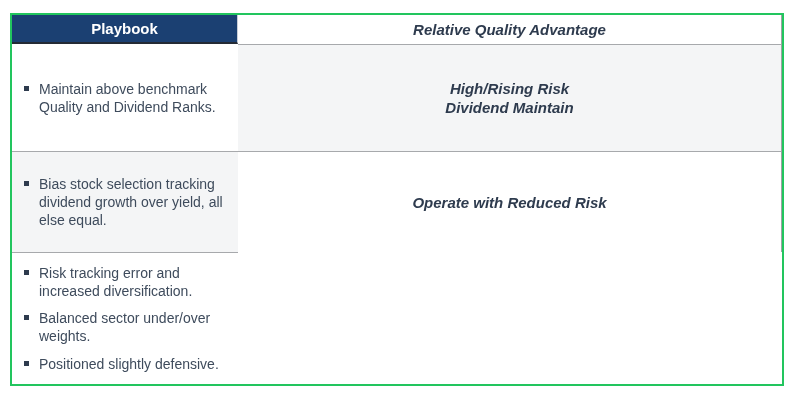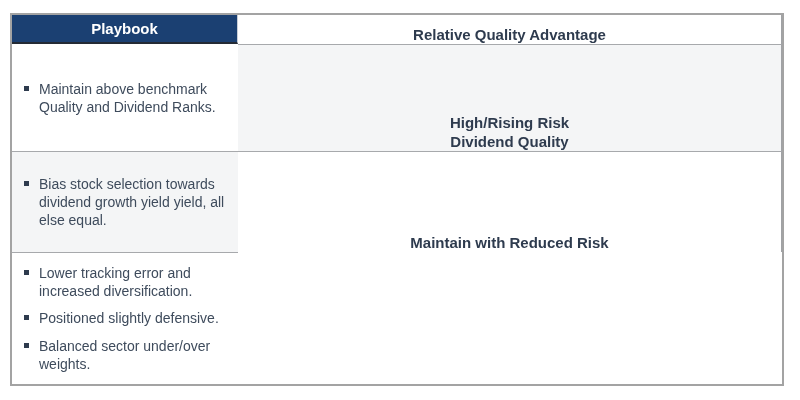--- a/index.html
+++ b/index.html
@@ -6,49 +6,50 @@
   html, body {
     width: 800px; height: 400px;
     background: #ffffff;
     font-family: "Liberation Sans", sans-serif;
     overflow: hidden;
   }
   .table-wrap {
     position: absolute;
     left: 10px; top: 13px;
     width: 774px; height: 373px;
-    border: 2px solid #a3a3a3;
+    border: 2px solid #22c55e;
     display: grid;
     grid-template-columns: 226px 1fr;
     grid-template-rows: 29px 107px 101px 1fr;
     background: #ffffff;
   }
   .hcell {
     background: #1b4072;
     color: #ffffff;
     display: flex;
     align-items: center;
     justify-content: center;
     font-weight: bold;
     font-size: 15px;
     border-bottom: 2px solid #242b35;
   }
   .hcell-left { border-right: 1px solid #c9ced6; }
 
   .pcell {
     display: flex;
-    align-items: flex-end;
+    align-items: center;
     justify-content: center;
     text-align: center;
     border-right: 1px solid #a0a2a5;
     color: #2e3b4e;
     font-weight: bold;
     font-size: 15px;
     line-height: 19px;
     padding: 0 8px;
+    font-style: italic;
   }
   .icell {
     display: flex;
     flex-direction: column;
     justify-content: space-around;
     padding: 6px 10px 6px 10px;
   }
   .row-border { border-top: 1px solid #a7a9ac; }
   .alt { background: #f4f5f6; }
 
@@ -85,43 +86,43 @@
   <div class="icell">
     <div class="bullet-item">
       <span class="bullet"></span>
       <span class="btext">Maintain above benchmark Quality and Dividend Ranks.</span>
     </div>
   </div>
 
   <div class="pcell row-border alt">
     <div>
       <div>High/Rising Risk</div>
-      <div>Dividend Quality</div>
+      <div>Dividend Maintain</div>
     </div>
   </div>
   <div class="icell row-border alt">
     <div class="bullet-item">
       <span class="bullet"></span>
-      <span class="btext">Bias stock selection towards dividend growth yield yield, all else equal.</span>
+      <span class="btext">Bias stock selection tracking dividend growth over yield, all else equal.</span>
     </div>
   </div>
 
   <div class="pcell row-border">
     <div>
-      <div>Maintain with Reduced Risk</div>
+      <div>Operate with Reduced Risk</div>
     </div>
   </div>
   <div class="icell row-border">
     <div class="bullet-item">
       <span class="bullet"></span>
-      <span class="btext">Lower tracking error and increased diversification.</span>
+      <span class="btext">Risk tracking error and increased diversification.</span>
+    </div>
+    <div class="bullet-item">
+      <span class="bullet"></span>
+      <span class="btext">Balanced sector under/over weights.</span>
     </div>
     <div class="bullet-item">
       <span class="bullet"></span>
       <span class="btext">Positioned slightly defensive.</span>
-    </div>
-    <div class="bullet-item">
-      <span class="bullet"></span>
-      <span class="btext">Balanced sector under/over weights.</span>
     </div>
   </div>
 
 </div>
 
 </body></html>

